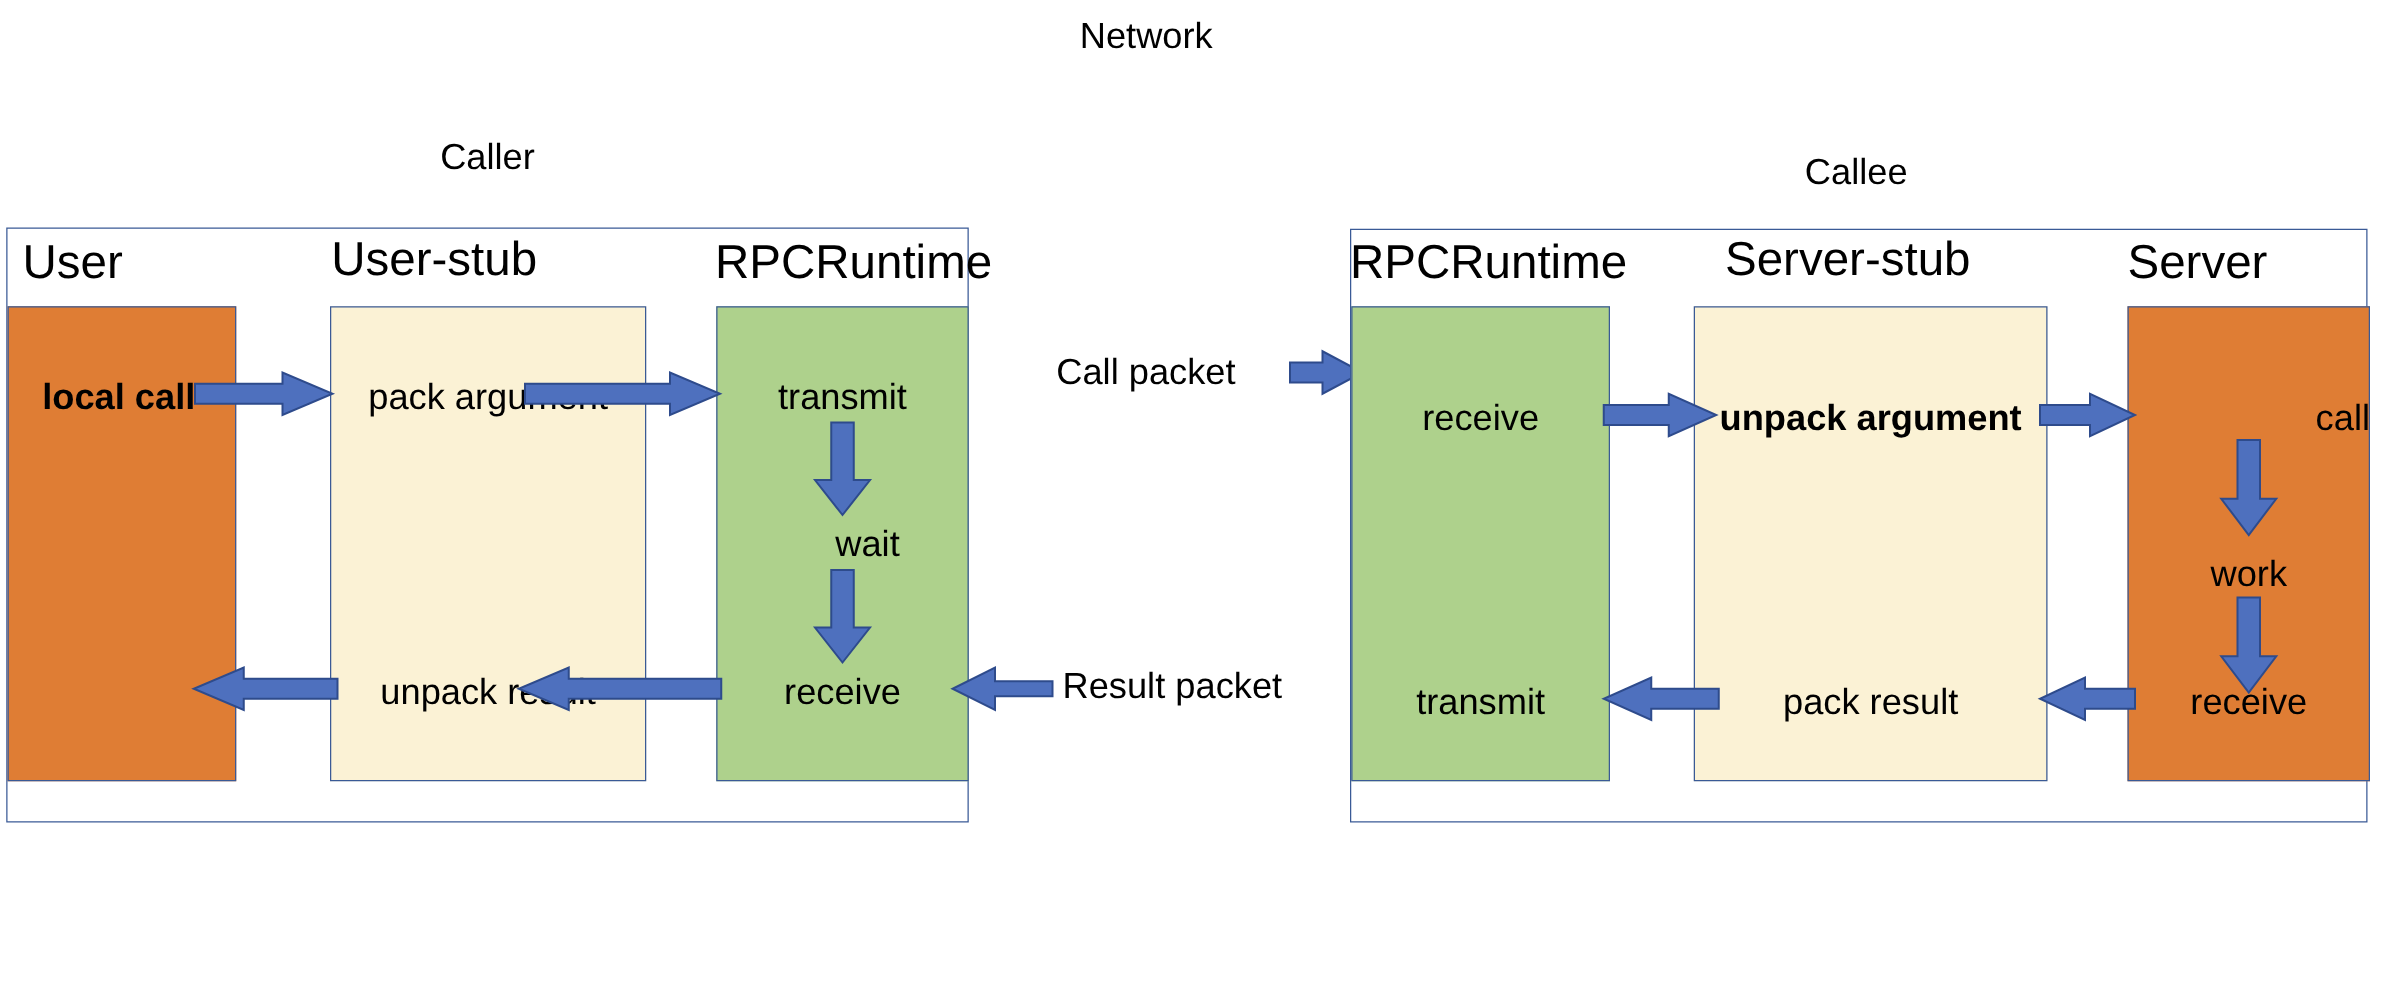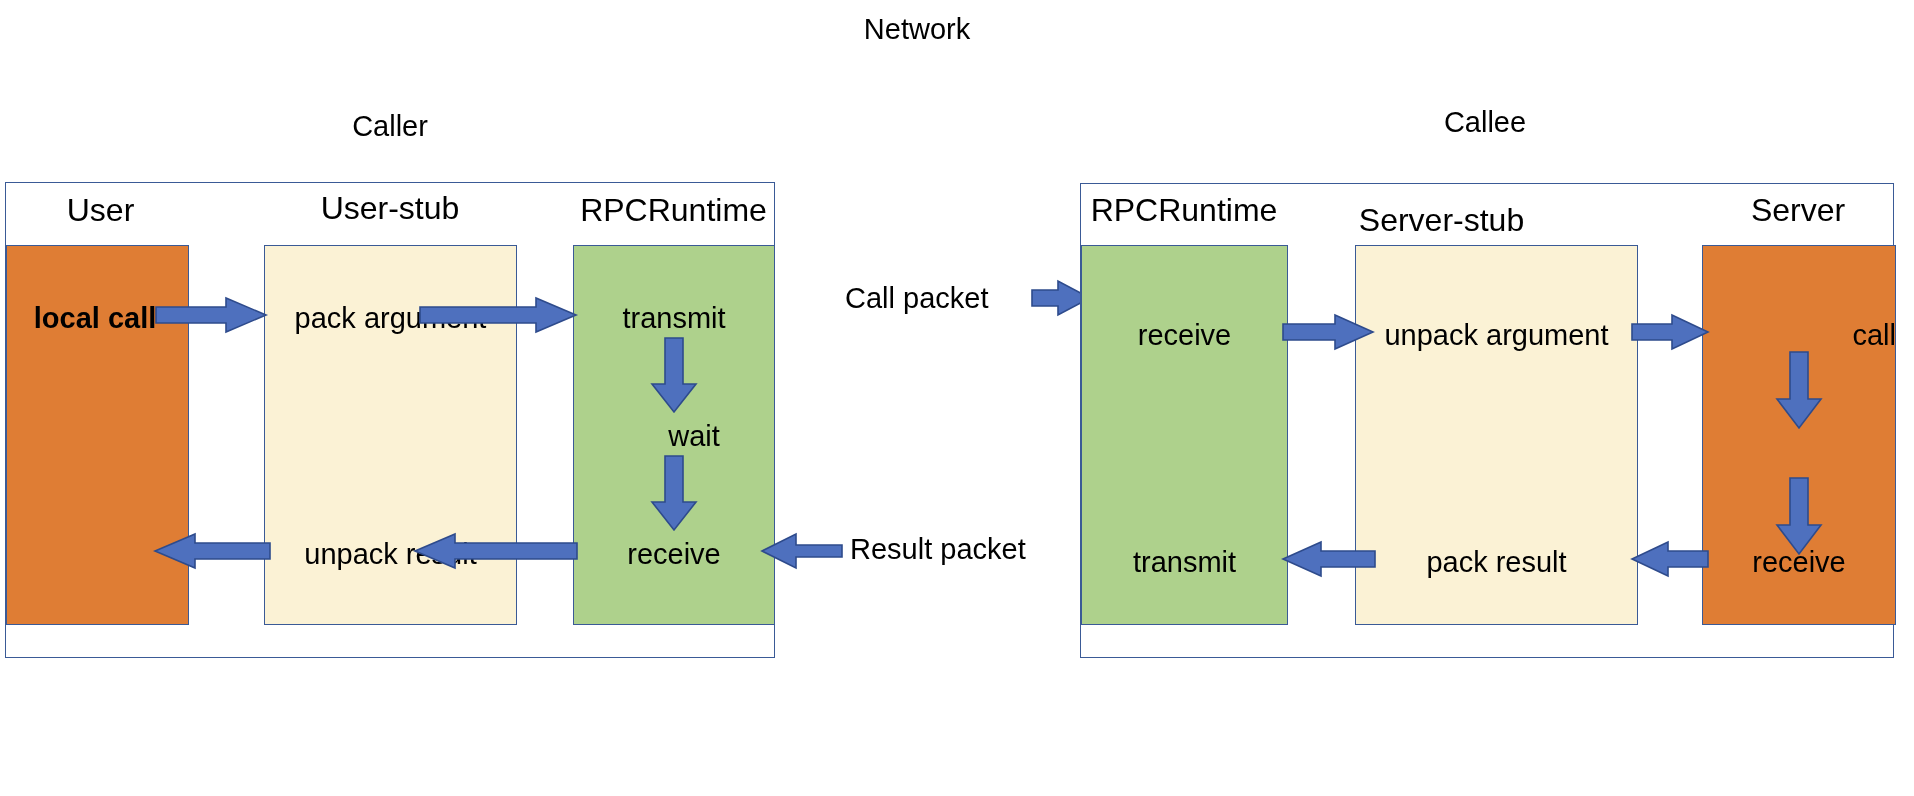--- a/index.html
+++ b/index.html
@@ -15,21 +15,21 @@
 
   
   .net-title{
     position:absolute;left:817px;top:10px;width:200px;
     text-align:center;font-size:29px;line-height:38px;color:#000;
   }
   .side-title{
     position:absolute;text-align:center;font-size:29px;line-height:36px;color:#000;
   }
   .col-title{
-    position:absolute;text-align:center;font-size:32px;line-height:36px;color:#000;
+    position:absolute;text-align:left;font-size:38px;line-height:36px;color:#000;
   }
 
   
   .panel{
     position:absolute;
     border:1.5px solid #3A5A96;
     background:#ffffff;
     box-sizing:border-box;
   }
 
@@ -131,39 +131,40 @@
     </svg>
   </div>
 
   <div class="packet-label" style="left:850px;top:532px;">Result packet</div>
   <div class="harrow" style="left:762px;top:534px;width:80px;">
     <svg viewBox="0 0 80 34" preserveAspectRatio="none">
       <polygon points="80,11 34,11 34,0 0,17 34,34 34,23 80,23" fill="#4E70BE" stroke="#2E4B8C" stroke-width="1.6"></polygon>
     </svg>
   </div>
 
-  <div class="side-title" style="left:1330px;top:104px;width:310px;">Callee</div>
+  <div class="side-title" style="left:1330px;top:120px;width:310px;">Callee</div>
 
   <div class="panel" style="left:1080px;top:183px;width:814px;height:475px;"></div>
 
   <div class="col-title" style="left:1080px;top:192px;width:208px;">RPCRuntime</div>
-  <div class="col-title" style="left:1300px;top:190px;width:283px;margin-top:12px;">Server-stub</div>
+  <div class="col-title" style="left:1380px;top:190px;width:283px;">Server-stub</div>
   <div class="col-title" style="left:1702px;top:192px;width:192px;">Server</div>
 
   <div class="col green" style="left:1081px;top:245px;width:207px;height:380px;"></div>
   <div class="col cream" style="left:1355px;top:245px;width:283px;height:380px;"></div>
   <div class="col orange" style="left:1702px;top:245px;width:194px;height:380px;"></div>
 
   <div class="cell" style="left:1081px;top:318px;width:207px;">receive</div>
   <div class="cell" style="left:1081px;top:545px;width:207px;">transmit</div>
 
-  <div class="cell" style="left:1355px;top:318px;width:283px;">unpack argument</div>
+  <div class="cell" style="left:1355px;top:318px;width:283px;font-weight:bold;">unpack argument</div>
   <div class="cell" style="left:1355px;top:545px;width:283px;">pack result</div>
 
   <div class="cell" style="left:1702px;top:318px;width:194px;text-align:right;">call</div>
+  <div class="cell" style="left:1702px;top:443px;width:194px;">work</div>
   <div class="cell" style="left:1702px;top:545px;width:194px;">receive</div>
 
   <div class="harrow" style="left:1283px;top:315px;width:90px;">
     <svg viewBox="0 0 90 34" preserveAspectRatio="none">
       <polygon points="0,9 52,9 52,0 90,17 52,34 52,25 0,25" fill="#4E70BE" stroke="#2E4B8C" stroke-width="1.6"></polygon>
     </svg>
   </div>
   <div class="harrow" style="left:1632px;top:315px;width:76px;">
     <svg viewBox="0 0 76 34" preserveAspectRatio="none">
       <polygon points="0,9 40,9 40,0 76,17 40,34 40,25 0,25" fill="#4E70BE" stroke="#2E4B8C" stroke-width="1.6"></polygon>

